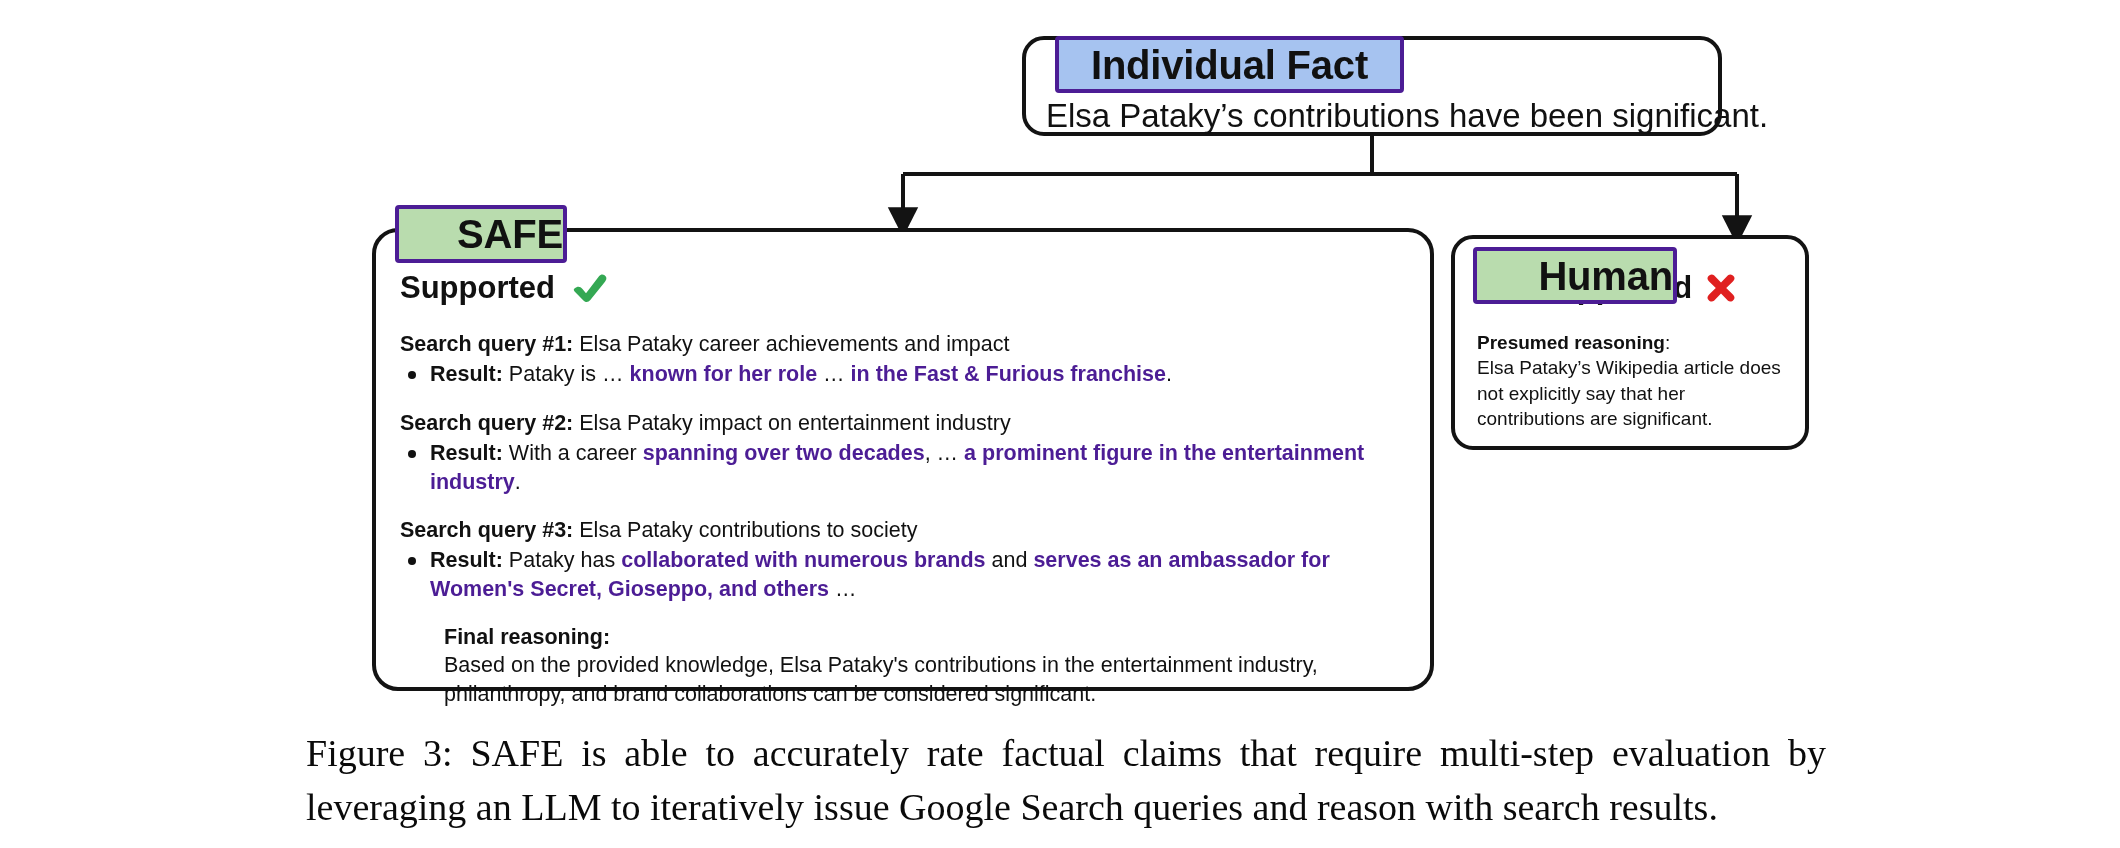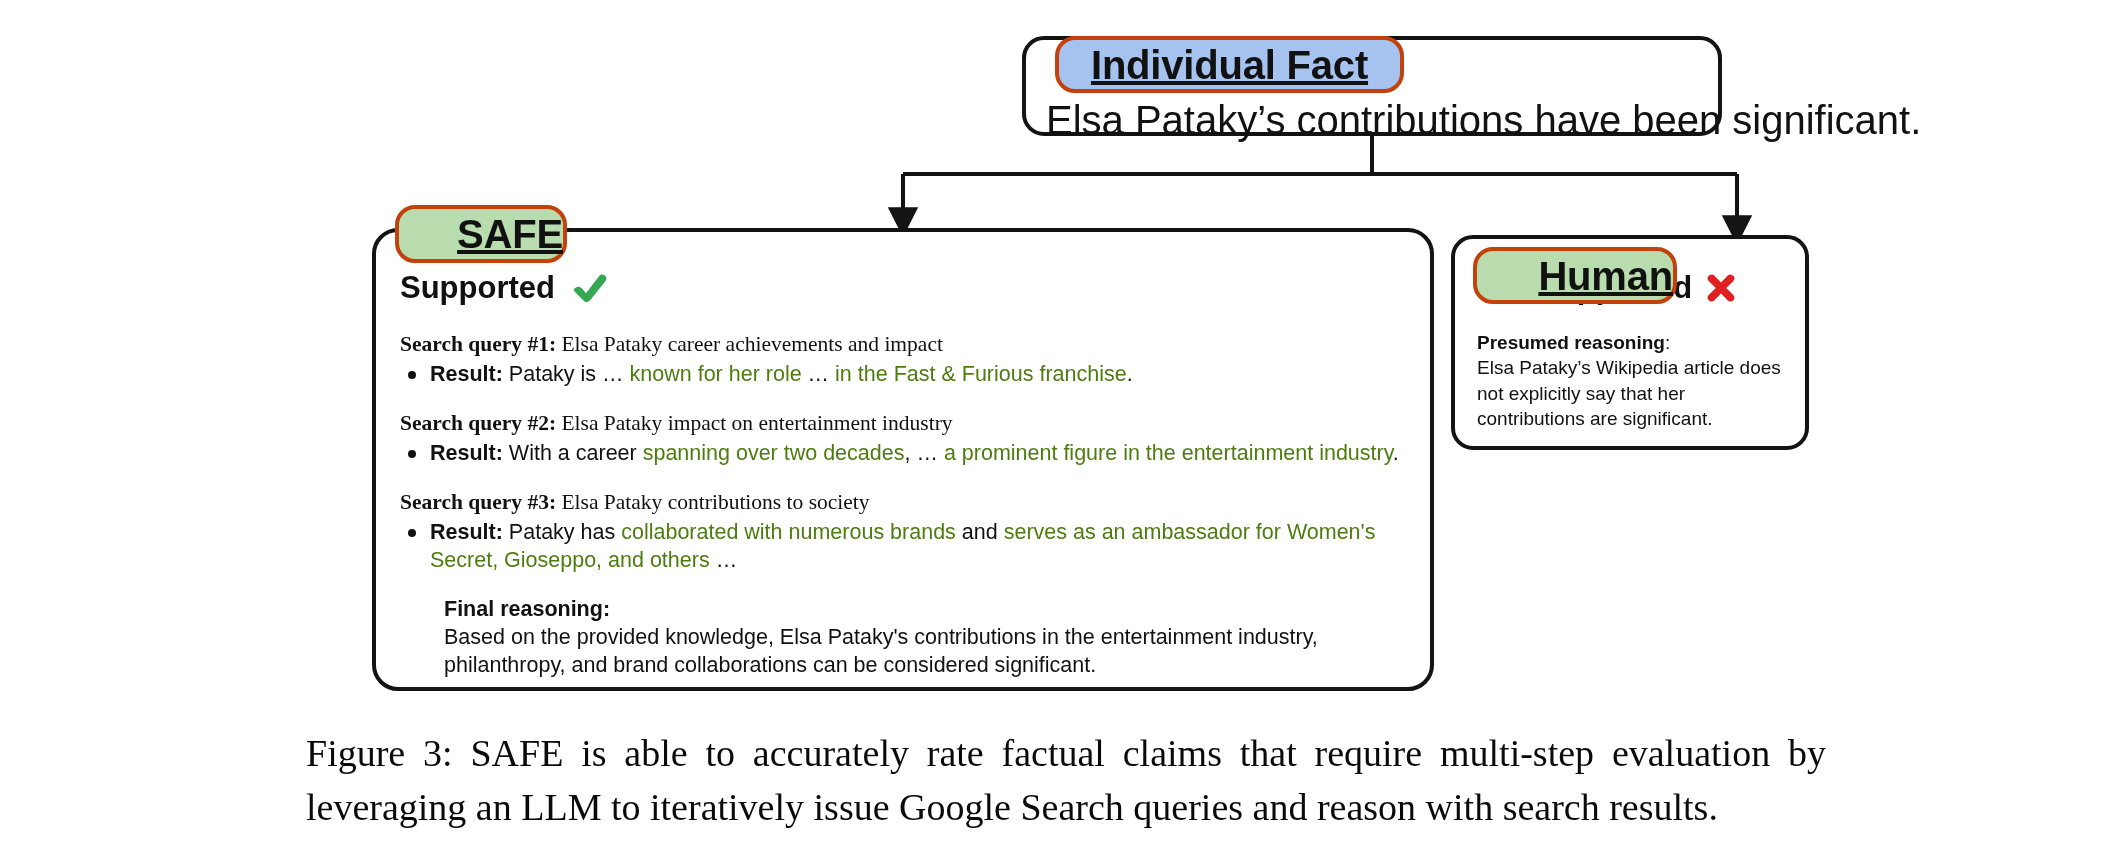--- a/index.html
+++ b/index.html
@@ -40,30 +40,29 @@
     box-sizing: border-box;
     background: #ffffff;
     border: 4px solid #131313;
     border-radius: 26px;
   }
 
   
   .badge {
     position: absolute;
     box-sizing: border-box;
-    border: 4px solid #c2410c;
-    border-radius: 20px;
+    border: 4px solid #4c1d95;
+    border-radius: 4px;
     display: flex;
     align-items: center;
     justify-content: center;
     font-weight: bold;
     letter-spacing: -0.2px;
     line-height: 1;
     z-index: 5;
-    text-decoration: underline;
   }
   .badge-blue { background: #a6c3f0; }
   .badge-green { background: #b9dcae; justify-content: flex-end; }
 
   
   #fact-card {
     left: 1022px;
     top: 36px;
     width: 700px;
     height: 100px;
@@ -74,21 +73,21 @@
     top: 36px;
     width: 349px;
     height: 57px;
     font-size: 40px;
   }
   #fact-text {
     position: absolute;
     left: 1046px;
     top: 96px;
     width: 660px;
-    font-size: 40px;
+    font-size: 33px;
     line-height: 1.2;
     white-space: nowrap;
   }
 
   
   #safe-card {
     left: 372px;
     top: 228px;
     width: 1062px;
     height: 463px;
@@ -120,38 +119,38 @@
   #safe-body {
     position: absolute;
     left: 400px;
     top: 330px;
     width: 1010px;
     font-size: 21.5px;
     line-height: 1.32;
   }
 
   .query-block { margin-bottom: 20px; }
-  .query-line { white-space: nowrap; font-family: Liberation Serif, serif; }
+  .query-line { white-space: nowrap; }
   .query-line .lbl { font-weight: bold; }
   .result-line {
     position: relative;
     padding-left: 30px;
     margin-top: 2px;
   }
   .result-line .bullet {
     position: absolute;
     left: 8px;
     top: 0.50em;
     width: 8px;
     height: 8px;
     border-radius: 50%;
     background: #111111;
   }
   .result-line .lbl { font-weight: bold; }
-  .src { color: #4d7c0f; }
+  .src { color: #4c1d95; font-weight: bold; }
 
   #final-block { margin-top: 12px; margin-left: 44px; }
   #final-block .lbl { font-weight: bold; display: block; }
   #final-text { display: block; }
 
   
   #human-card {
     left: 1451px;
     top: 235px;
     width: 358px;

